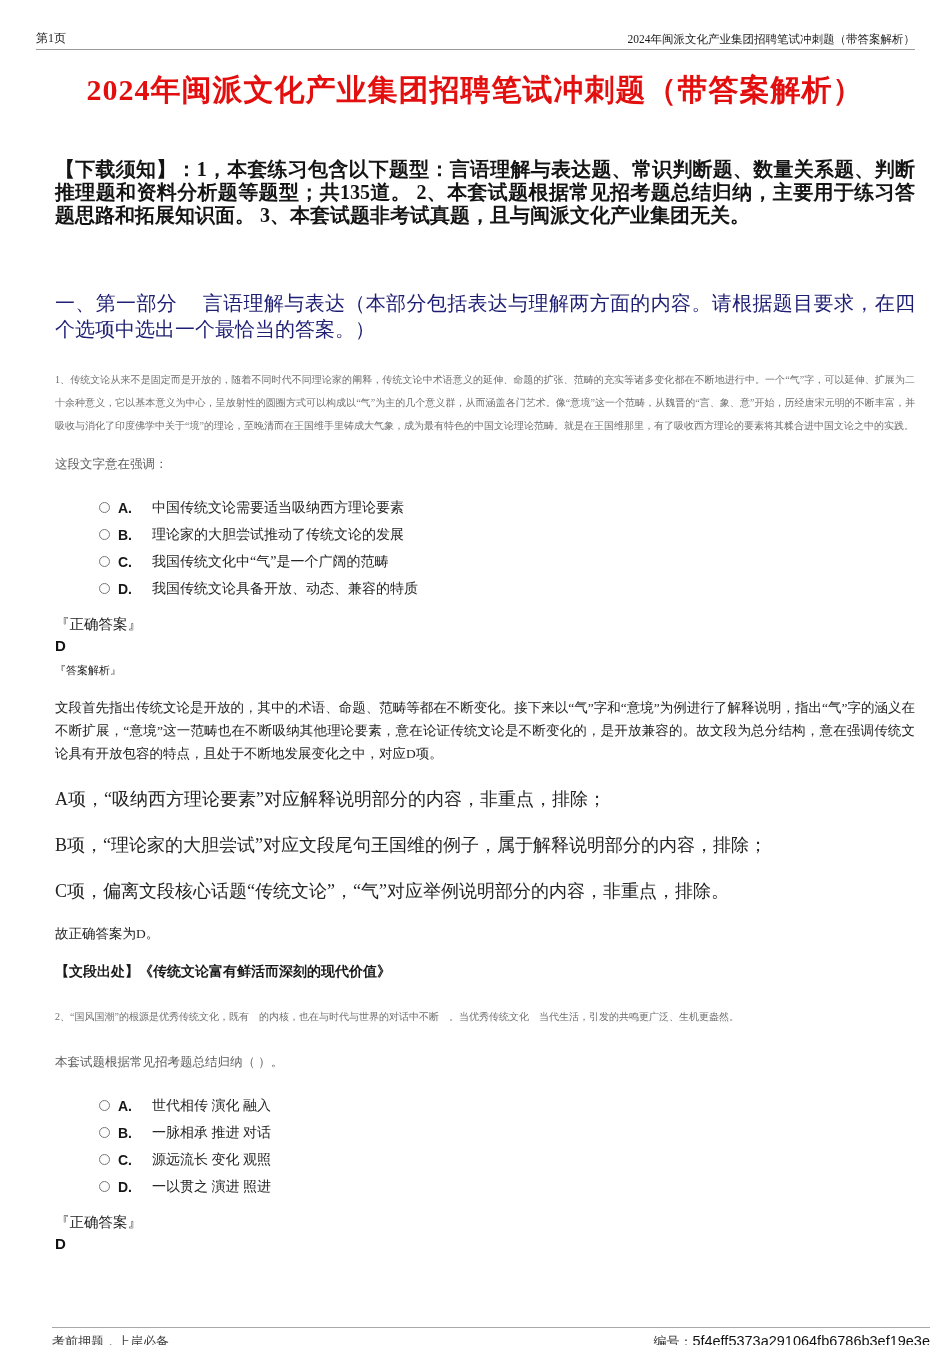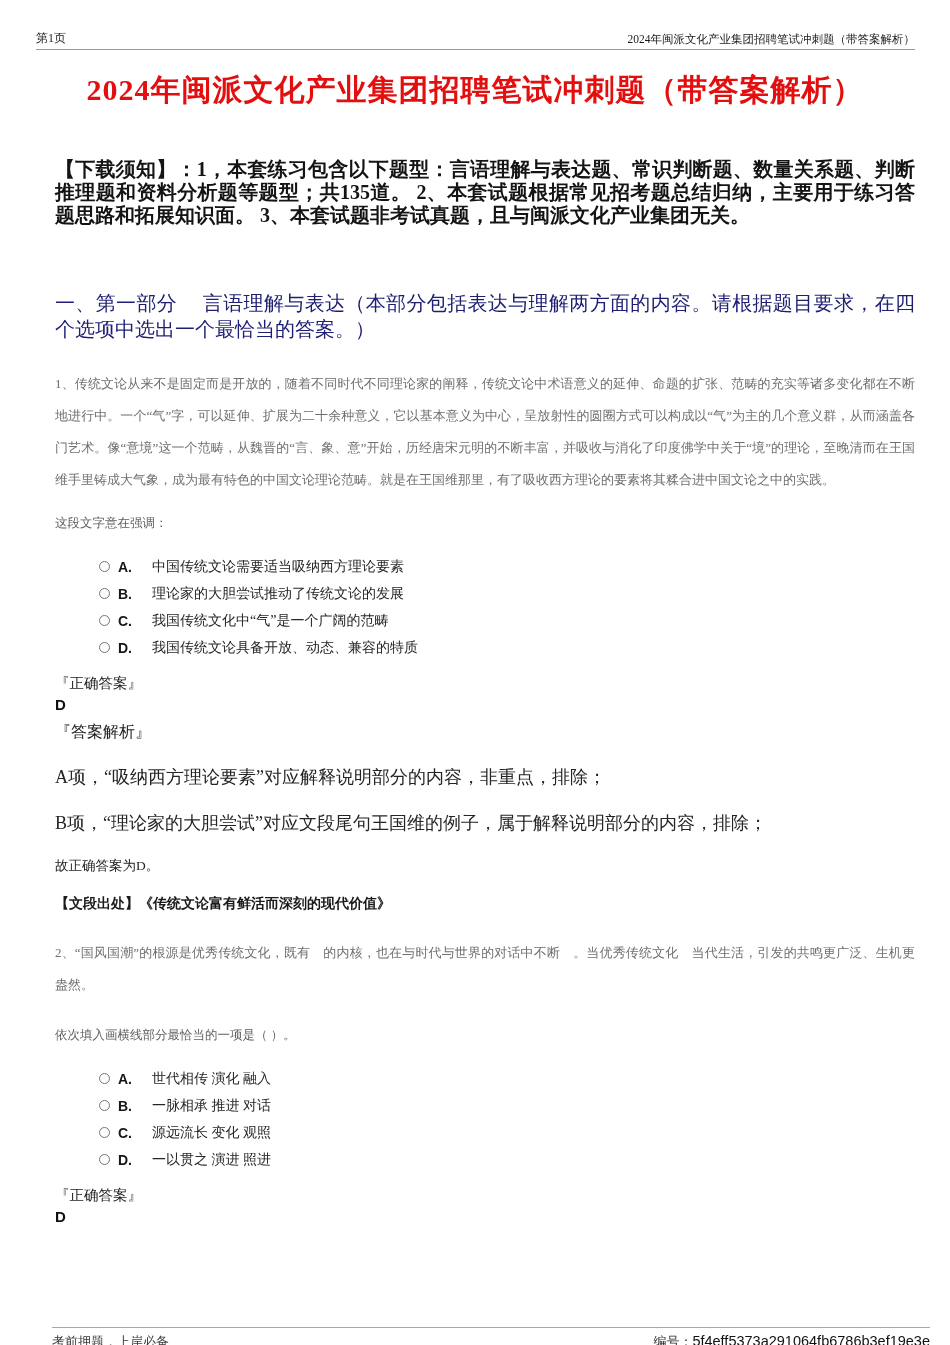--- a/index.html
+++ b/index.html
@@ -47,23 +47,23 @@
   .section-heading {
     margin-top: 63px;
     font-size: 20px;
     font-weight: normal;
     color: #1e1e73;
     line-height: 26px;
     text-align: justify;
   }
   .q-text {
     margin-top: 26px;
-    font-size: 13px;
+    font-size: 10px;
     color: #6f6f6f;
-    line-height: 32px;
+    line-height: 23px;
     text-align: justify;
   }
   .q-prompt {
     margin-top: 19px;
     font-size: 12.5px;
     color: #5e5e5e;
   }
   .options { margin-top: 21px; }
   .opt-row {
     display: flex;
@@ -100,21 +100,21 @@
   }
   .answer-value {
     margin-top: 3px;
     font-family: "Liberation Sans", "DejaVu Sans", sans-serif;
     font-weight: bold;
     font-size: 15px;
     color: #111;
   }
   .analysis-label {
     margin-top: 9px;
-    font-size: 16px;
+    font-size: 11px;
     color: #1c1c1c;
   }
   .analysis-p {
     margin-top: 18px;
     font-size: 13.5px;
     color: #1e1e1e;
     line-height: 23px;
     text-align: justify;
   }
   .analysis-item {
@@ -193,28 +193,30 @@
         <span class="radio"></span>
         <span class="opt-letter">D.</span>
         <span class="opt-text">我国传统文论具备开放、动态、兼容的特质</span>
       </div>
     </div>
 
     <p class="answer-label">『正确答案』</p>
     <p class="answer-value">D</p>
     <p class="analysis-label">『答案解析』</p>
 
+    <p class="analysis-p">文段首先指出传统文论是开放的，其中的术语、命题、范畴等都在不断变化。接下来以“气”字和“意境”为例进行了解释说明，指出“气”字的涵义在不断扩展，“意境”这一范畴也在不断吸纳其他理论要素，意在论证传统文论是不断变化的，是开放兼容的。故文段为总分结构，意在强调传统文论具有开放包容的特点，且处于不断地发展变化之中，对应D项。</p>
     <p class="analysis-item">A项，“吸纳西方理论要素”对应解释说明部分的内容，非重点，排除；</p>
     <p class="analysis-item">B项，“理论家的大胆尝试”对应文段尾句王国维的例子，属于解释说明部分的内容，排除；</p>
+    <p class="analysis-item">C项，偏离文段核心话题“传统文论”，“气”对应举例说明部分的内容，非重点，排除。</p>
     <p class="conclusion">故正确答案为D。</p>
     <p class="source">【文段出处】《传统文论富有鲜活而深刻的现代价值》</p>
 
     <p class="q-text q2-text">2、“国风国潮”的根源是优秀传统文化，既有　的内核，也在与时代与世界的对话中不断　。当优秀传统文化　当代生活，引发的共鸣更广泛、生机更盎然。</p>
 
-    <p class="q-prompt q2-prompt">依次填入画横线部分最恰当的一项是（ ）。</p>
+    <p class="q-prompt q2-prompt">本套试题根据常见招考题总结归纳（ ）。</p>
 
     <div class="options">
       <div class="opt-row">
         <span class="radio"></span>
         <span class="opt-letter">A.</span>
         <span class="opt-text">世代相传 演化 融入</span>
       </div>
       <div class="opt-row">
         <span class="radio"></span>
         <span class="opt-letter">B.</span>

